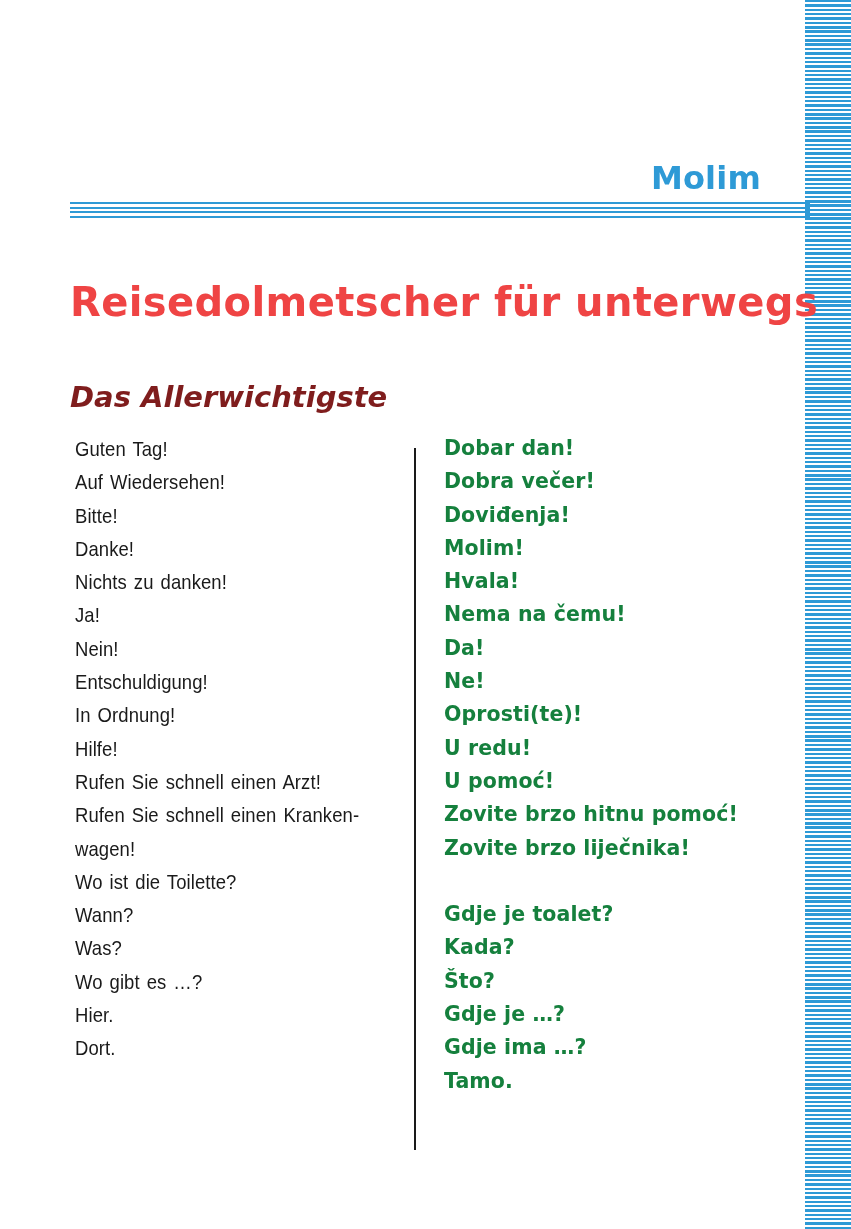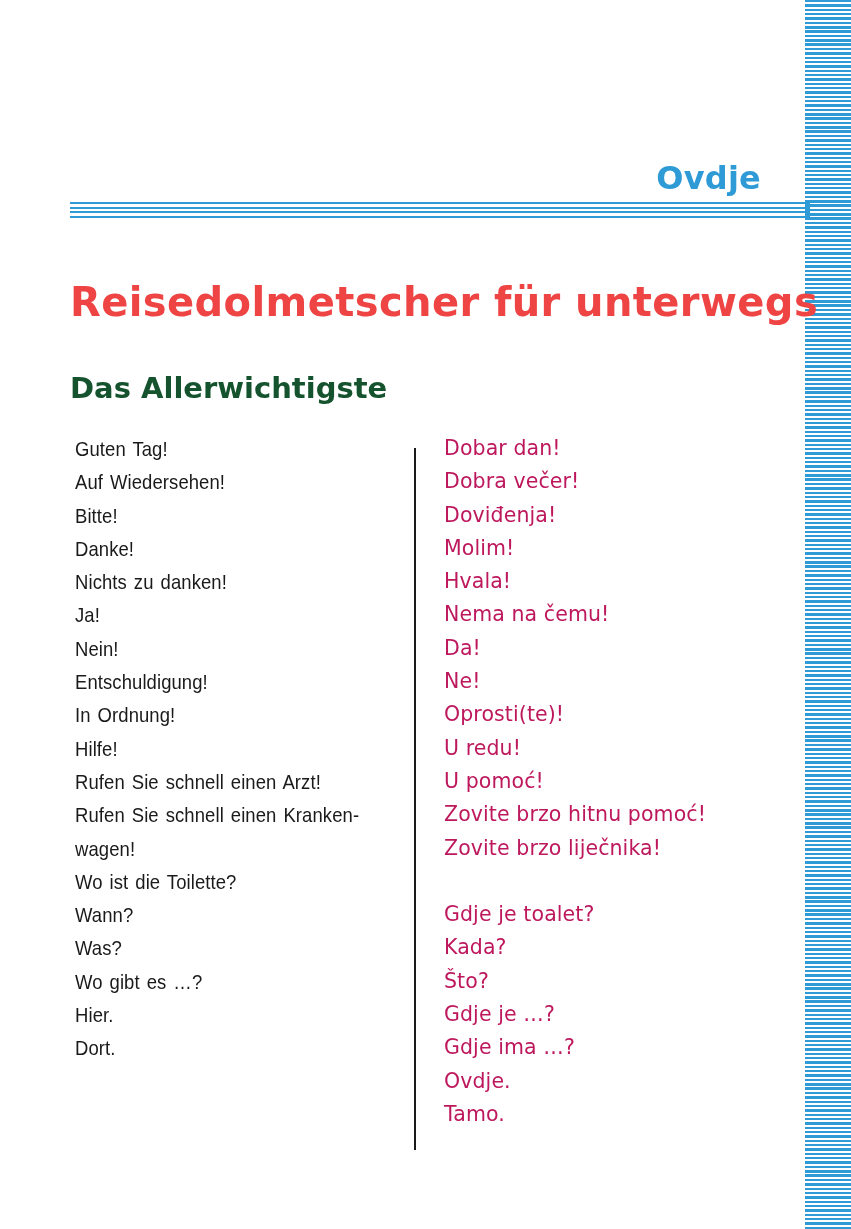--- a/index.html
+++ b/index.html
@@ -63,26 +63,27 @@
       font-size: 40px;
       font-weight: bold;
       color: #ef4444;
       line-height: 52px;
       white-space: nowrap;
       letter-spacing: 0.4px;
     }
     .section-heading {
       position: absolute;
       left: 70px;
-      top: 368px;
+      top: 377px;
       font-size: 29px;
       font-weight: bold;
-      color: #14532d;
+      color: #7f1d1d;
       line-height: 40px;
       white-space: nowrap;
+      font-style: italic;
     }
     .divider {
       position: absolute;
       left: 414px;
       top: 448px;
       width: 2px;
       height: 702px;
       background: #1a1a1a;
     }
     .col {
@@ -113,31 +114,31 @@
       letter-spacing: 0.1px;
       word-spacing: 2px;
     }
     .col-de li span {
       display: inline-block;
       transform: scaleX(0.88);
       transform-origin: left center;
     }
     .col-hr li {
       font-size: 20.5px;
-      font-weight: normal;
-      color: #be185d;
+      font-weight: bold;
+      color: #15803d;
       letter-spacing: 0.1px;
     }
   </style>
 </head>
 <body>
 
 <div class="stripe-bar"></div>
 
-<div class="section-label">Ovdje</div>
+<div class="section-label">Molim</div>
 
 <div class="rule-lines">
   <div></div>
   <div></div>
   <div></div>
   <div></div>
 </div>
 
 <h1 class="page-title" style="margin:0">Reisedolmetscher für unterwegs</h1>
 
@@ -179,15 +180,14 @@
     <li>U redu!</li>
     <li>U pomoć!</li>
     <li>Zovite brzo hitnu pomoć!</li>
     <li>Zovite brzo liječnika!</li>
     <li></li>
     <li>Gdje je toalet?</li>
     <li>Kada?</li>
     <li>Što?</li>
     <li>Gdje je …?</li>
     <li>Gdje ima …?</li>
-    <li>Ovdje.</li>
     <li>Tamo.</li>
   </ul>
 
 </body></html>

